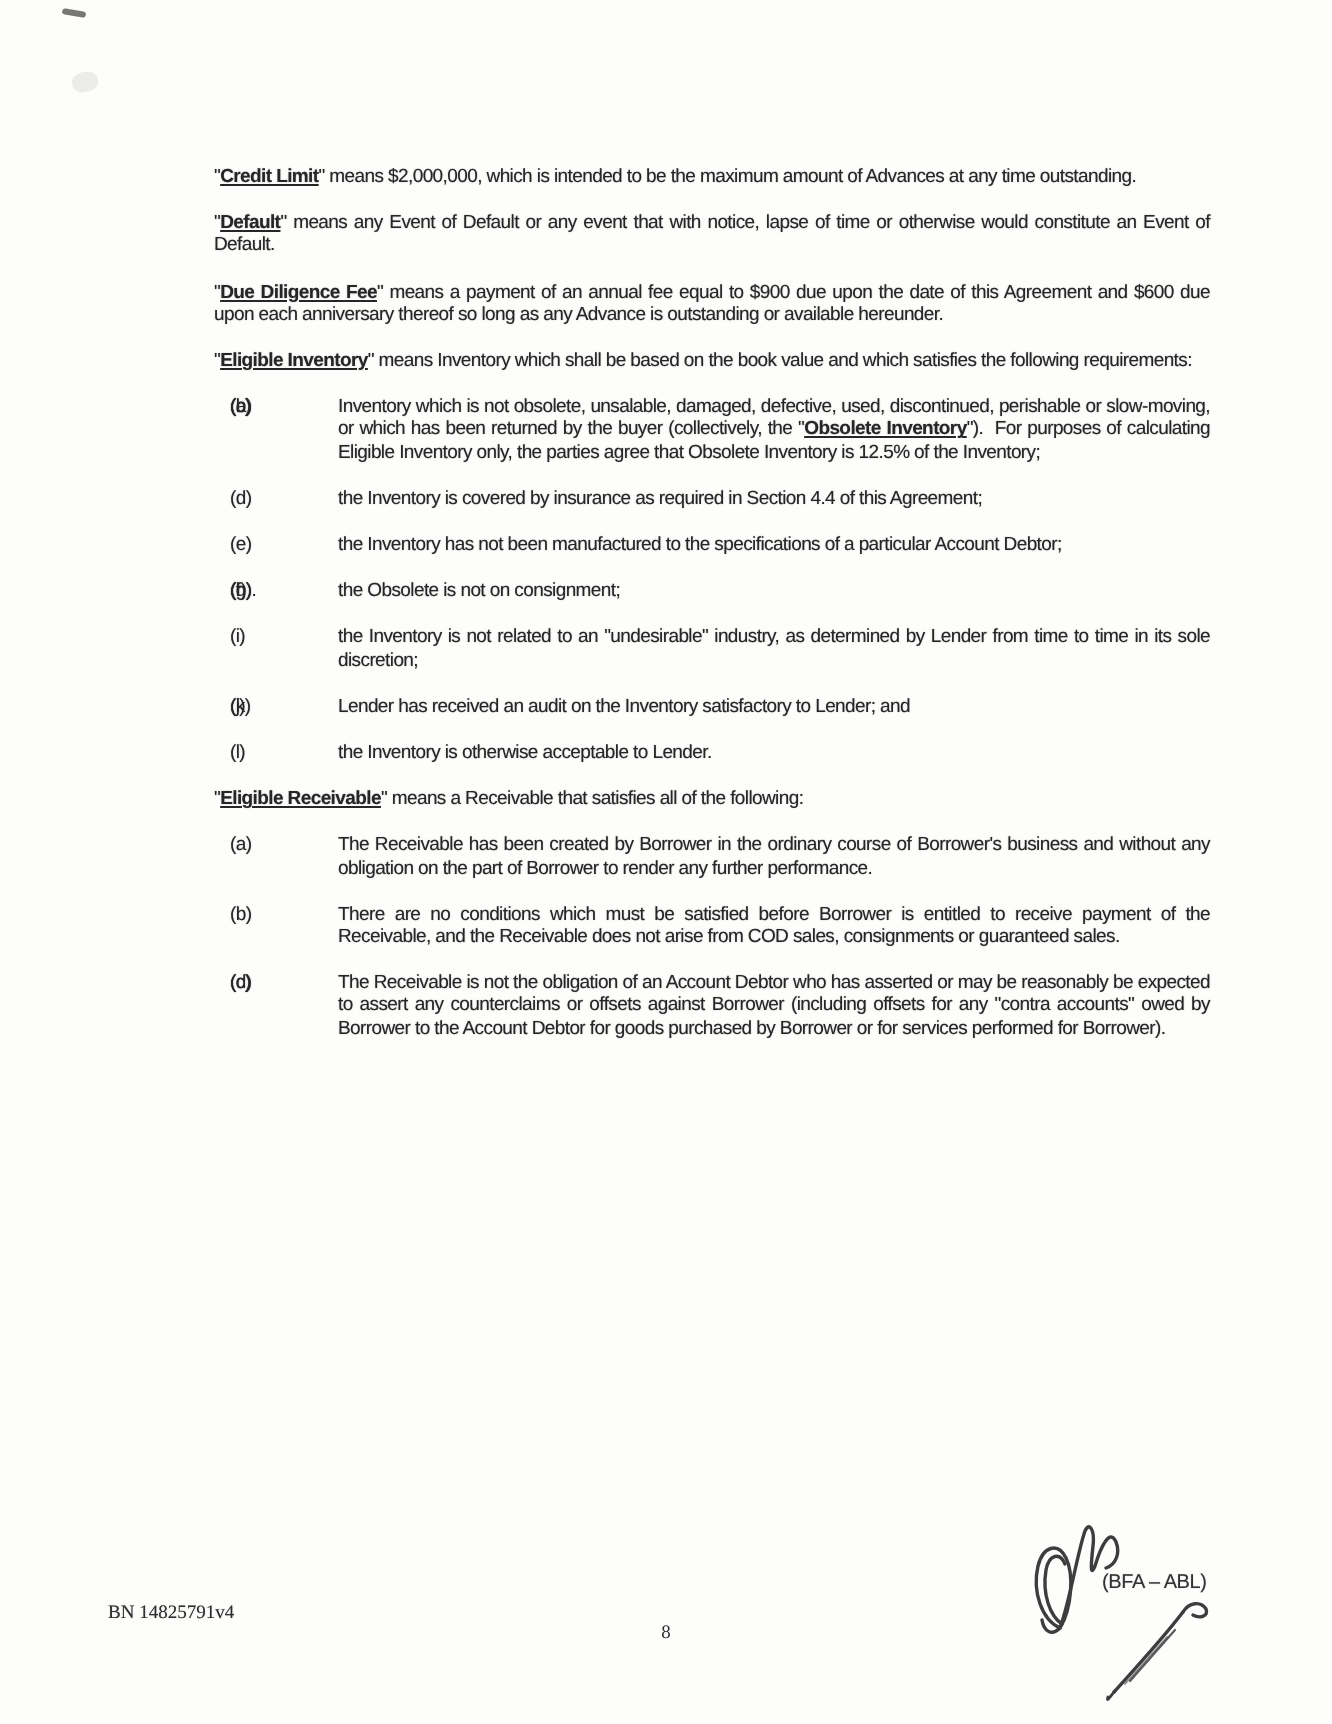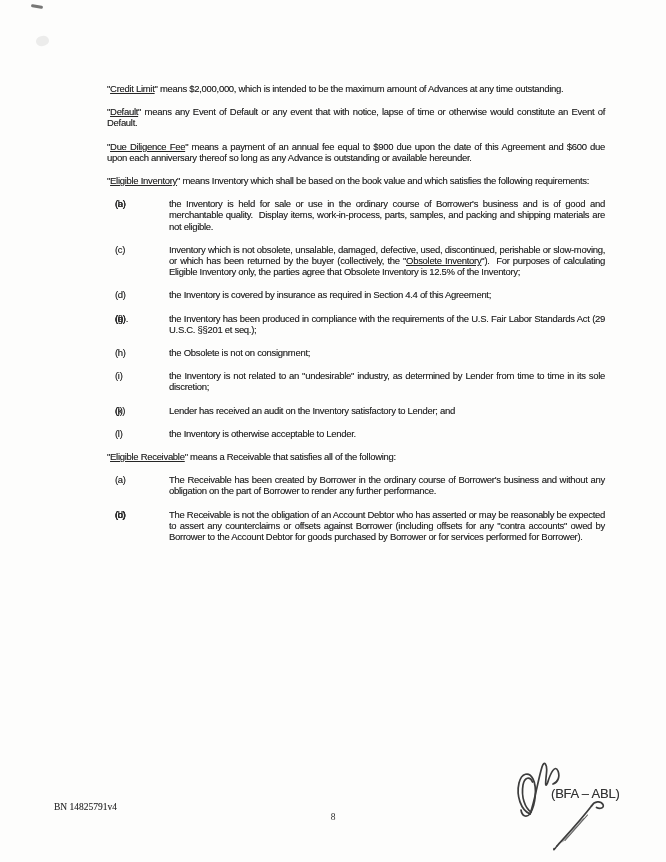--- a/index.html
+++ b/index.html
@@ -23,36 +23,36 @@
     position:absolute; left:36px; top:36px; width:13px; height:10px;
     background:#8a8a8a; opacity:.15; border-radius:45%; transform:rotate(-12deg);
   }
   .content {
     position:absolute; left:107px; top:83px; width:498px;
     font-size:9.5px; line-height:11.2px; letter-spacing:-0.3px;
     color:#262626; text-align:justify;
     text-shadow:0 0 0.6px rgba(70,70,70,0.55);
   }
   .para { margin:0 0 12px 0; }
-  .term { font-weight:normal; text-decoration:underline; text-underline-offset:1px; }
+  .term { font-weight:bold; text-decoration:underline; text-underline-offset:1px; }
   .item { position:relative; padding-left:62px; margin:0 0 12px 0; }
   .item .label { position:absolute; left:8px; top:0; text-align:left; }
   .footer-docid {
     position:absolute; left:54px; top:802px;
     font-family:"Liberation Serif", serif; font-size:9.5px; color:#2e2e2e;
     text-shadow:0 0 0.5px rgba(70,70,70,0.5);
     text-align:right;
   }
   .footer-page {
     position:absolute; left:0; top:812px; width:666px; text-align:center;
     font-family:"Liberation Serif", serif; font-size:9.5px; color:#2e2e2e;
   }
   .stamp-label {
     position:absolute; left:551px; top:786px;
-    font-size:13px; color:#333; letter-spacing:-0.2px;
+    font-size:10px; color:#333; letter-spacing:-0.2px;
     text-shadow:0 0 0.5px rgba(70,70,70,0.5);
     text-align:right;
   }
   .signature { position:absolute; left:495px; top:752px; }
 </style>
 </head>
 <body>
 
 <div class="page">
   <div class="artifact-1"></div>
@@ -62,36 +62,36 @@
 
     <p class="para"><span>"</span><span class="term">Credit Limit</span><span>" means $2,000,000, which is intended to be the maximum amount of Advances at any time outstanding.</span></p>
 
     <p class="para"><span>"</span><span class="term">Default</span><span>" means any Event of Default or any event that with notice, lapse of time or otherwise would constitute an Event of Default.</span></p>
 
     <p class="para"><span>"</span><span class="term">Due Diligence Fee</span><span>" means a payment of an annual fee equal to $900 due upon the date of this Agreement and $600 due upon each anniversary thereof so long as any Advance is outstanding or available hereunder.</span></p>
 
     <p class="para"><span>"</span><span class="term">Eligible Inventory</span><span>" means Inventory which shall be based on the book value and which satisfies the following requirements:</span></p>
 
     <div class="item"><span class="label">(a)</span></div>
-    <div class="item"><span class="label">(b)</span><span>the Inventory is held for sale or use in the ordinary course of Borrower's business and is of good and merchantable quality.&nbsp; Display items, work-in-process, parts, samples, and packing and shipping materials are not eligible.</span></div>
+    <div class="item"><span class="label">(b)</span></div>
     <div class="item"><span class="label">(c)</span><span>Inventory which is not obsolete, unsalable, damaged, defective, used, discontinued, perishable or slow-moving, or which has been returned by the buyer (collectively, the "</span><span class="term">Obsolete Inventory</span><span>").&nbsp; For purposes of calculating Eligible Inventory only, the parties agree that Obsolete Inventory is 12.5% of the Inventory;</span></div>
     <div class="item"><span class="label">(d)</span><span>the Inventory is covered by insurance as required in Section 4.4 of this Agreement;</span></div>
-    <div class="item"><span class="label">(e)</span></div>
+    <div class="item"><span class="label">(e)</span><span>the Inventory has not been manufactured to the specifications of a particular Account Debtor;</span></div>
     <div class="item"><span class="label">(f)</span></div>
-    <div class="item"><span class="label">(g).</span><span>the Inventory has been produced in compliance with the requirements of the U.S. Fair Labor Standards Act (29 U.S.C. §§201 et seq.);</span></div>
+    <div class="item"><span class="label">(g).</span></div>
     <div class="item"><span class="label">(h)</span><span>the Obsolete is not on consignment;</span></div>
     <div class="item"><span class="label">(i)</span><span>the Inventory is not related to an "undesirable" industry, as determined by Lender from time to time in its sole discretion;</span></div>
     <div class="item"><span class="label">(j)</span></div>
     <div class="item"><span class="label">(k)</span><span>Lender has received an audit on the Inventory satisfactory to Lender; and</span></div>
     <div class="item"><span class="label">(l)</span><span>the Inventory is otherwise acceptable to Lender.</span></div>
 
     <p class="para"><span>"</span><span class="term">Eligible Receivable</span><span>" means a Receivable that satisfies all of the following:</span></p>
 
     <div class="item"><span class="label">(a)</span><span>The Receivable has been created by Borrower in the ordinary course of Borrower's business and without any obligation on the part of Borrower to render any further performance.</span></div>
-    <div class="item"><span class="label">(b)</span></div>
+    <div class="item"><span class="label">(b)</span><span>There are no conditions which must be satisfied before Borrower is entitled to receive payment of the Receivable, and the Receivable does not arise from COD sales, consignments or guaranteed sales.</span></div>
     <div class="item"><span class="label">(c)</span></div>
     <div class="item"><span class="label">(d)</span><span>The Receivable is not the obligation of an Account Debtor who has asserted or may be reasonably be expected to assert any counterclaims or offsets against Borrower (including offsets for any "contra accounts" owed by Borrower to the Account Debtor for goods purchased by Borrower or for services performed for Borrower).</span></div>
 
   </div>
 
   <div class="footer-page">8</div>
   <div class="footer-docid">BN 14825791v4</div>
   <div class="stamp-label">(BFA – ABL)</div>
 
   <svg class="signature" width="120" height="108" viewBox="0 0 120 108">

